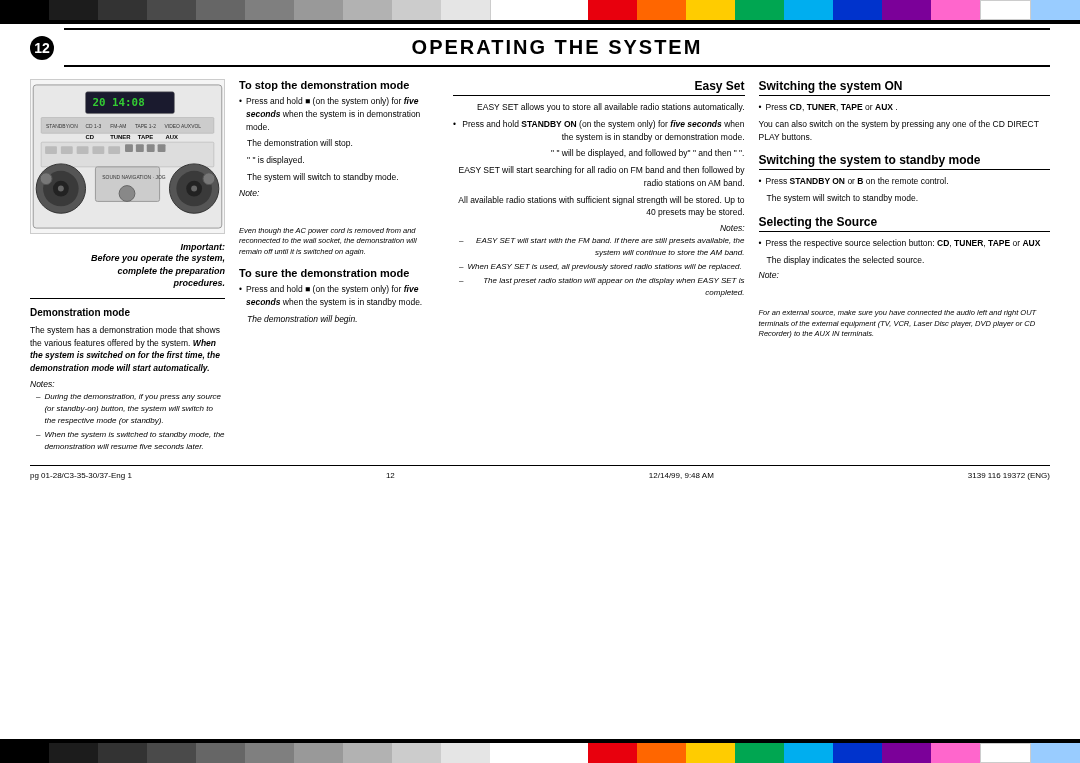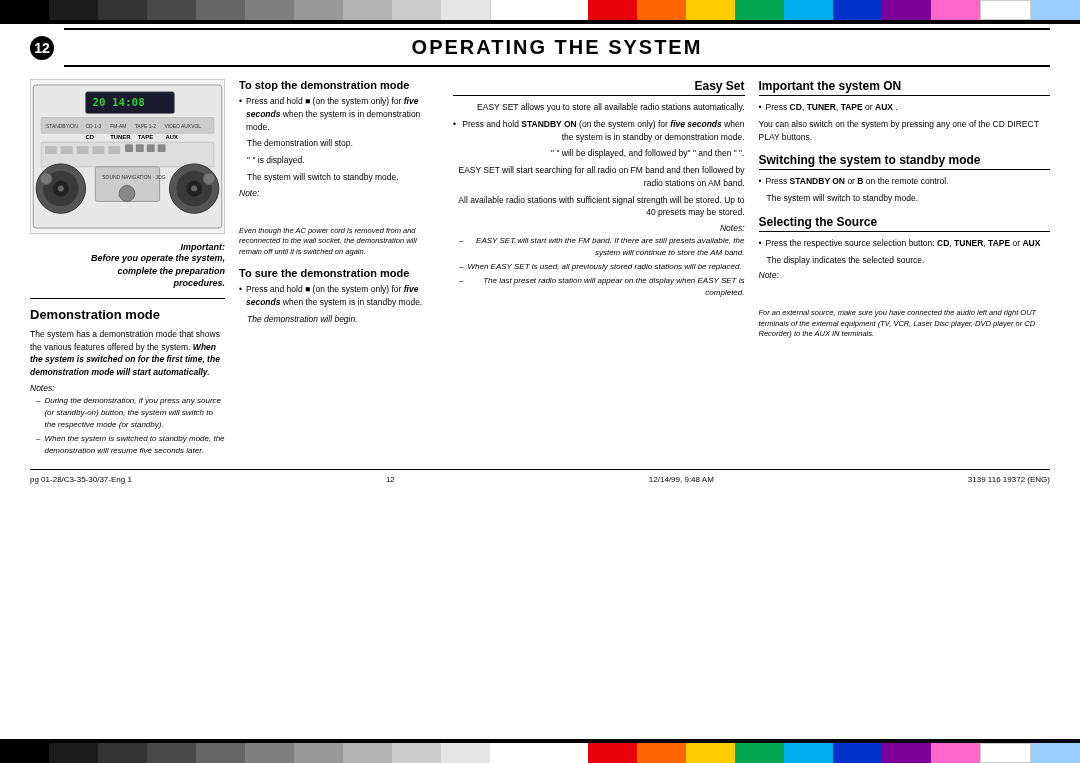--- a/index.html
+++ b/index.html
@@ -83,21 +83,21 @@
       line-height: 1.4;
     }
 
     .divider {
       border: none;
       border-top: 1px solid #000;
       margin: 8px 0;
     }
 
     .section-heading {
-      font-size: 13px;
+      font-size: 10px;
       font-weight: bold;
       margin-bottom: 6px;
     }
 
     .body-text {
       font-size: 8.5px;
       line-height: 1.5;
       margin-bottom: 4px;
     }
 
@@ -415,21 +415,21 @@
               <div class="dash-item">
                 <span>–</span>
                 <span>The last preset radio station will appear on the display when EASY SET is completed.</span>
               </div>
             </div>
           </div>
 
           <div style="flex:1;">
 
             <div class="right-section">
-              <div class="right-section-title">Important the system ON</div>
+              <div class="right-section-title">Switching the system ON</div>
               <div class="body-text">
                 <div class="bullet-item">
                   <span>•</span>
                   <span>
                     <span>Press</span>
                     <span class="bold-text">CD</span><span>,</span>
                     <span class="bold-text">TUNER</span><span>,</span>
                     <span class="bold-text">TAPE</span>
                     <span>or</span>
                     <span class="bold-text">AUX</span>

